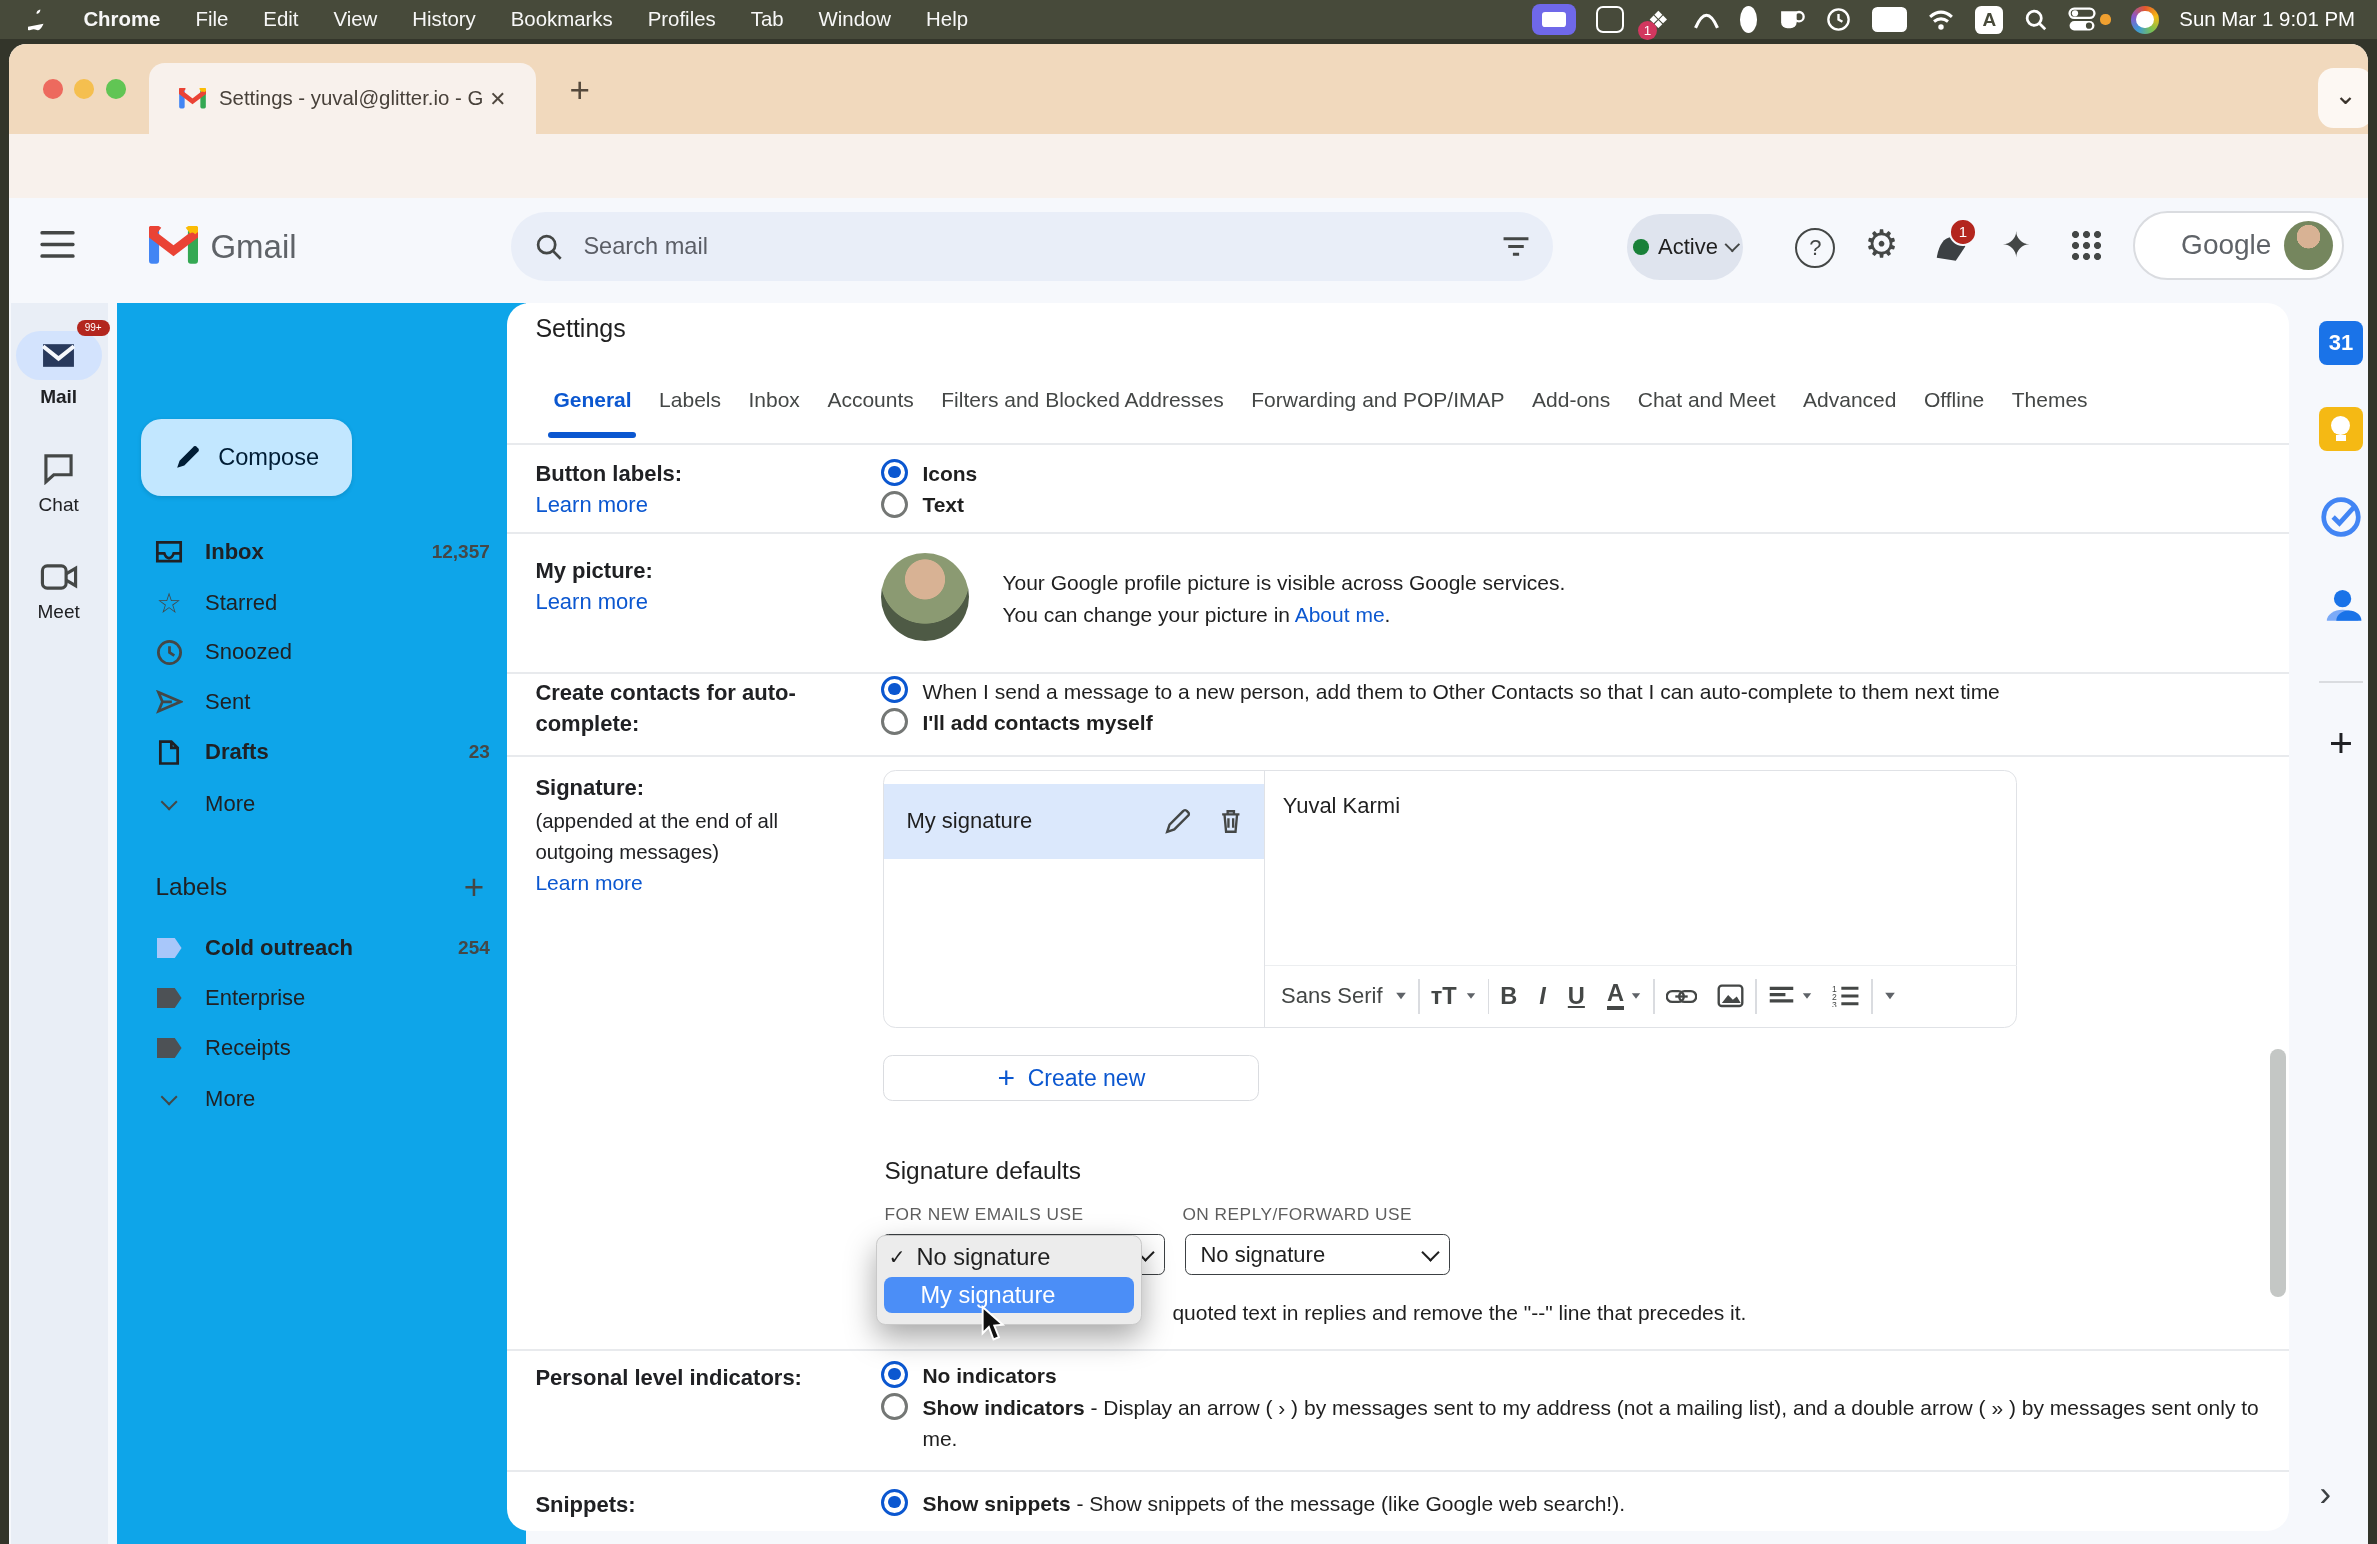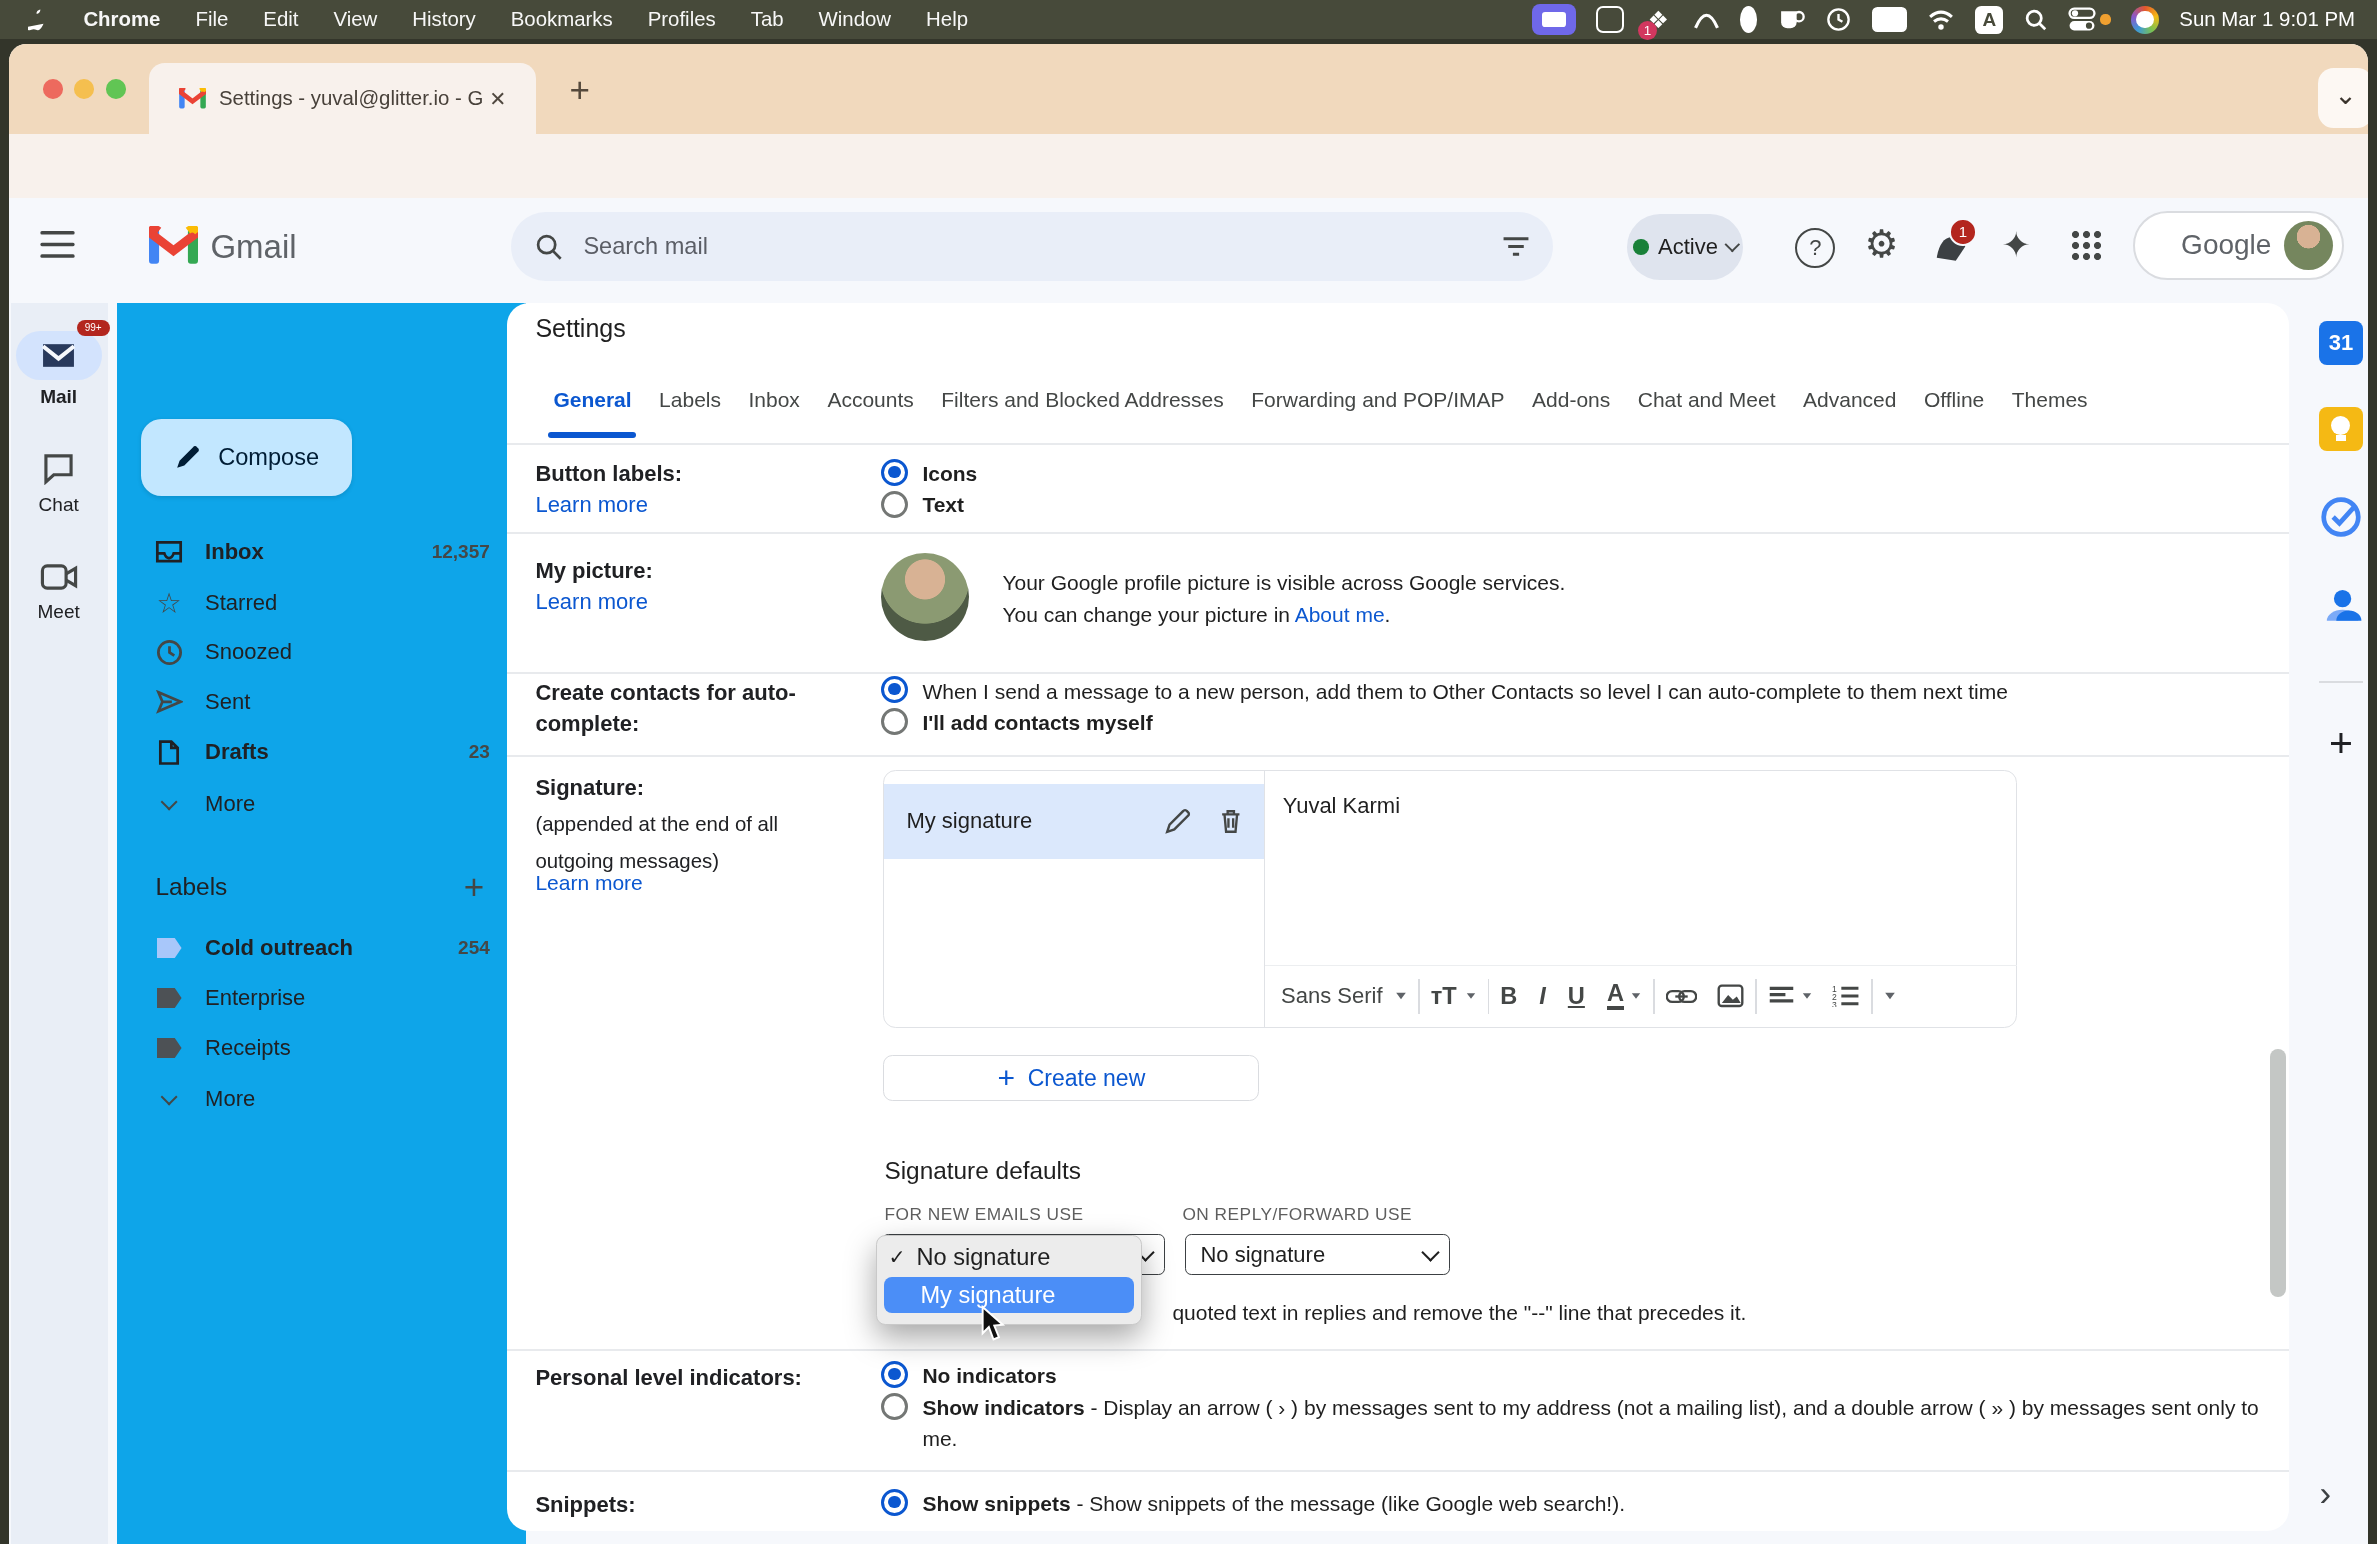--- a/index.html
+++ b/index.html
@@ -374,27 +374,27 @@
 
       <div class="slabel" style="top:252px"><span>My picture:</span><br>
         <span class="lm" style="font-weight:400">Learn more</span></div>
       <span class="abs" style="left:374px;top:250px;width:88px;height:88px;border-radius:50%;background:radial-gradient(circle at 50% 30%,#d8b294 0 26%,#8b9a72 27% 58%,#4e5a45 59% 100%)"></span>
       <span class="rtext" style="left:495px;top:264px">Your Google profile picture is visible across Google services.</span>
       <span class="rtext" style="left:495px;top:296px"><span>You can change your picture in </span><span class="lm">About me</span><span>.</span></span>
       <span class="hr" style="top:369px"></span>
 
       <div class="slabel" style="top:374px;width:307px">Create contacts for auto-complete:</div>
       <span class="radio on" style="left:374px;top:373px"></span>
-      <span class="rtext" style="left:415px;top:373px">When I send a message to a new person, add them to Other Contacts so level I can auto-complete to them next time</span>
+      <span class="rtext" style="left:415px;top:373px">When I send a message to a new person, add them to Other Contacts so that I can auto-complete to them next time</span>
       <span class="radio off" style="left:374px;top:405px"></span>
       <span class="rtext" style="left:415px;top:404px;font-weight:700">I'll add contacts myself</span>
       <span class="hr" style="top:452px"></span>
 
       <div class="slabel" style="top:469px"><span>Signature:</span></div>
-      <div class="abs" style="left:28px;top:503px;width:299px;font-size:20.4px;color:#202124;line-height:37px">(appended at the end of all outgoing messages)</div>
+      <div class="abs" style="left:28px;top:503px;width:299px;font-size:20.4px;color:#202124;line-height:31px">(appended at the end of all outgoing messages)</div>
       <span class="abs lm" style="left:28px;top:568px;font-size:21px">Learn more</span>
 
       <div class="abs" style="left:376px;top:467px;width:1134px;height:258px;border:1.6px solid #e0e2e6;border-radius:12.6px;box-sizing:border-box">
         <div class="abs" style="left:0;top:0;width:380px;height:100%;border-right:1.6px solid #e0e2e6">
           <div class="abs" style="left:0;top:12.6px;width:380px;height:75px;background:#dbe8fc;display:flex;align-items:center">
             <span style="font-size:22px;color:#1f1f1f;margin-left:22px">My signature</span>
             <svg width="27" height="27" viewBox="0 0 34 34" style="margin-left:auto">
                 <path d="M4 30 L7 21 L24 4 a3 3 0 0 1 5 0 l1 1 a3 3 0 0 1 0 5 L13 27 z" fill="none" stroke="#444746" stroke-width="3"></path>
               </svg>
             <svg width="23.6" height="27" viewBox="0 0 30 34" style="margin:0 22px 0 28px">

